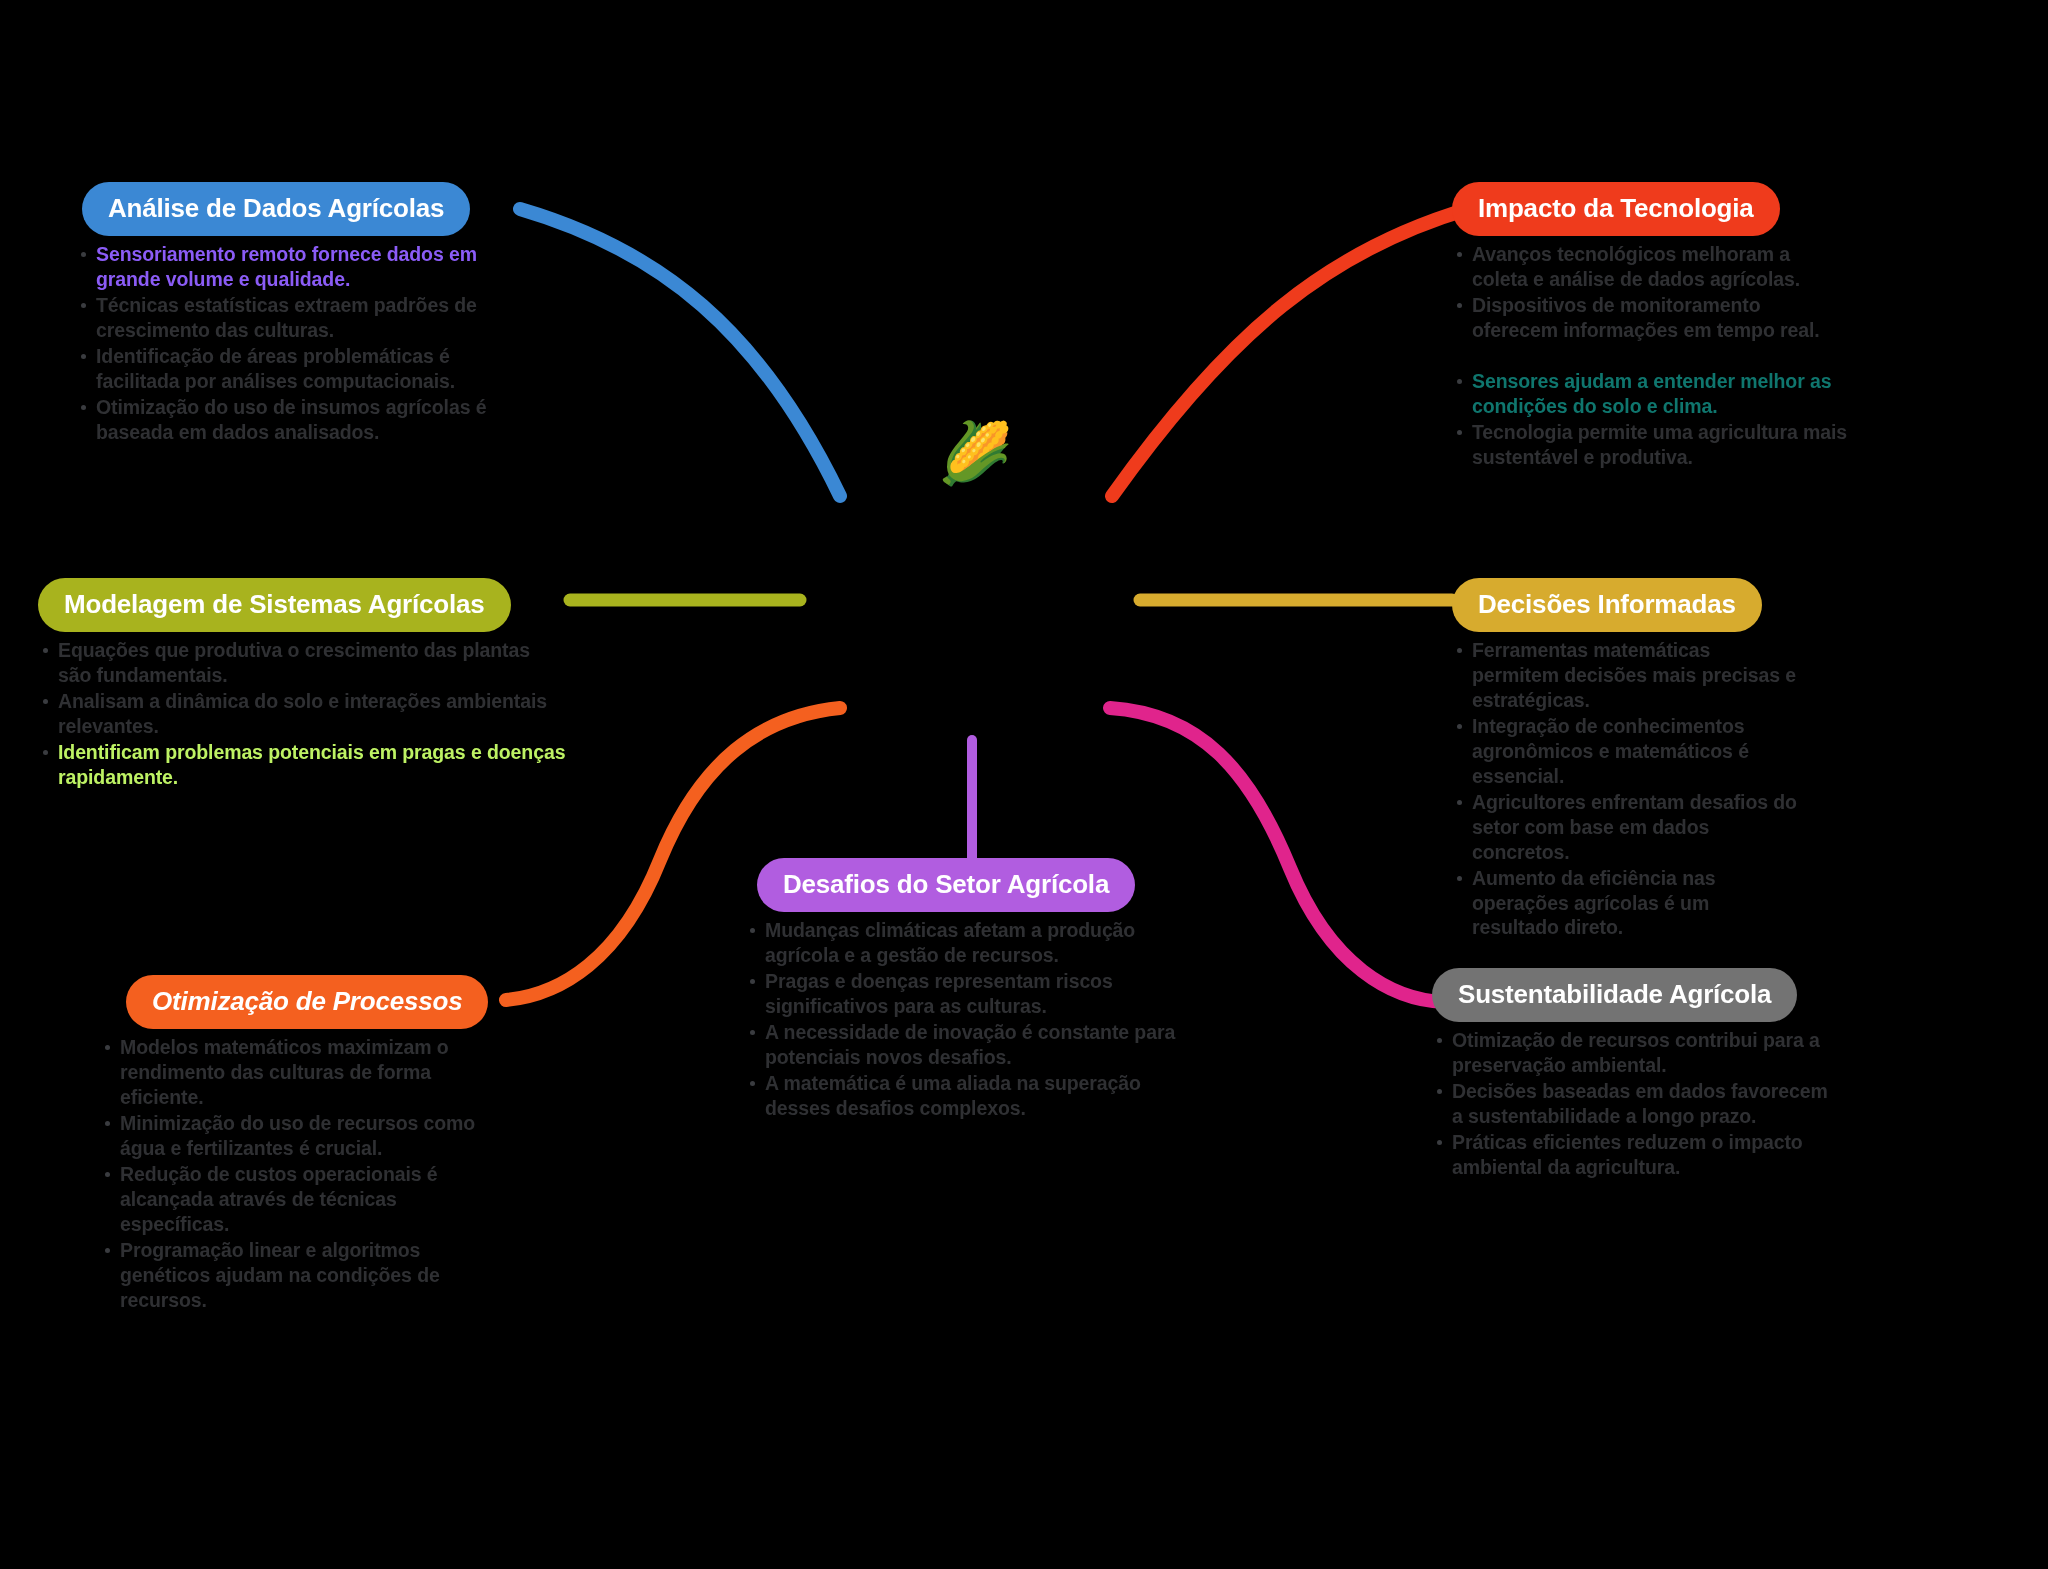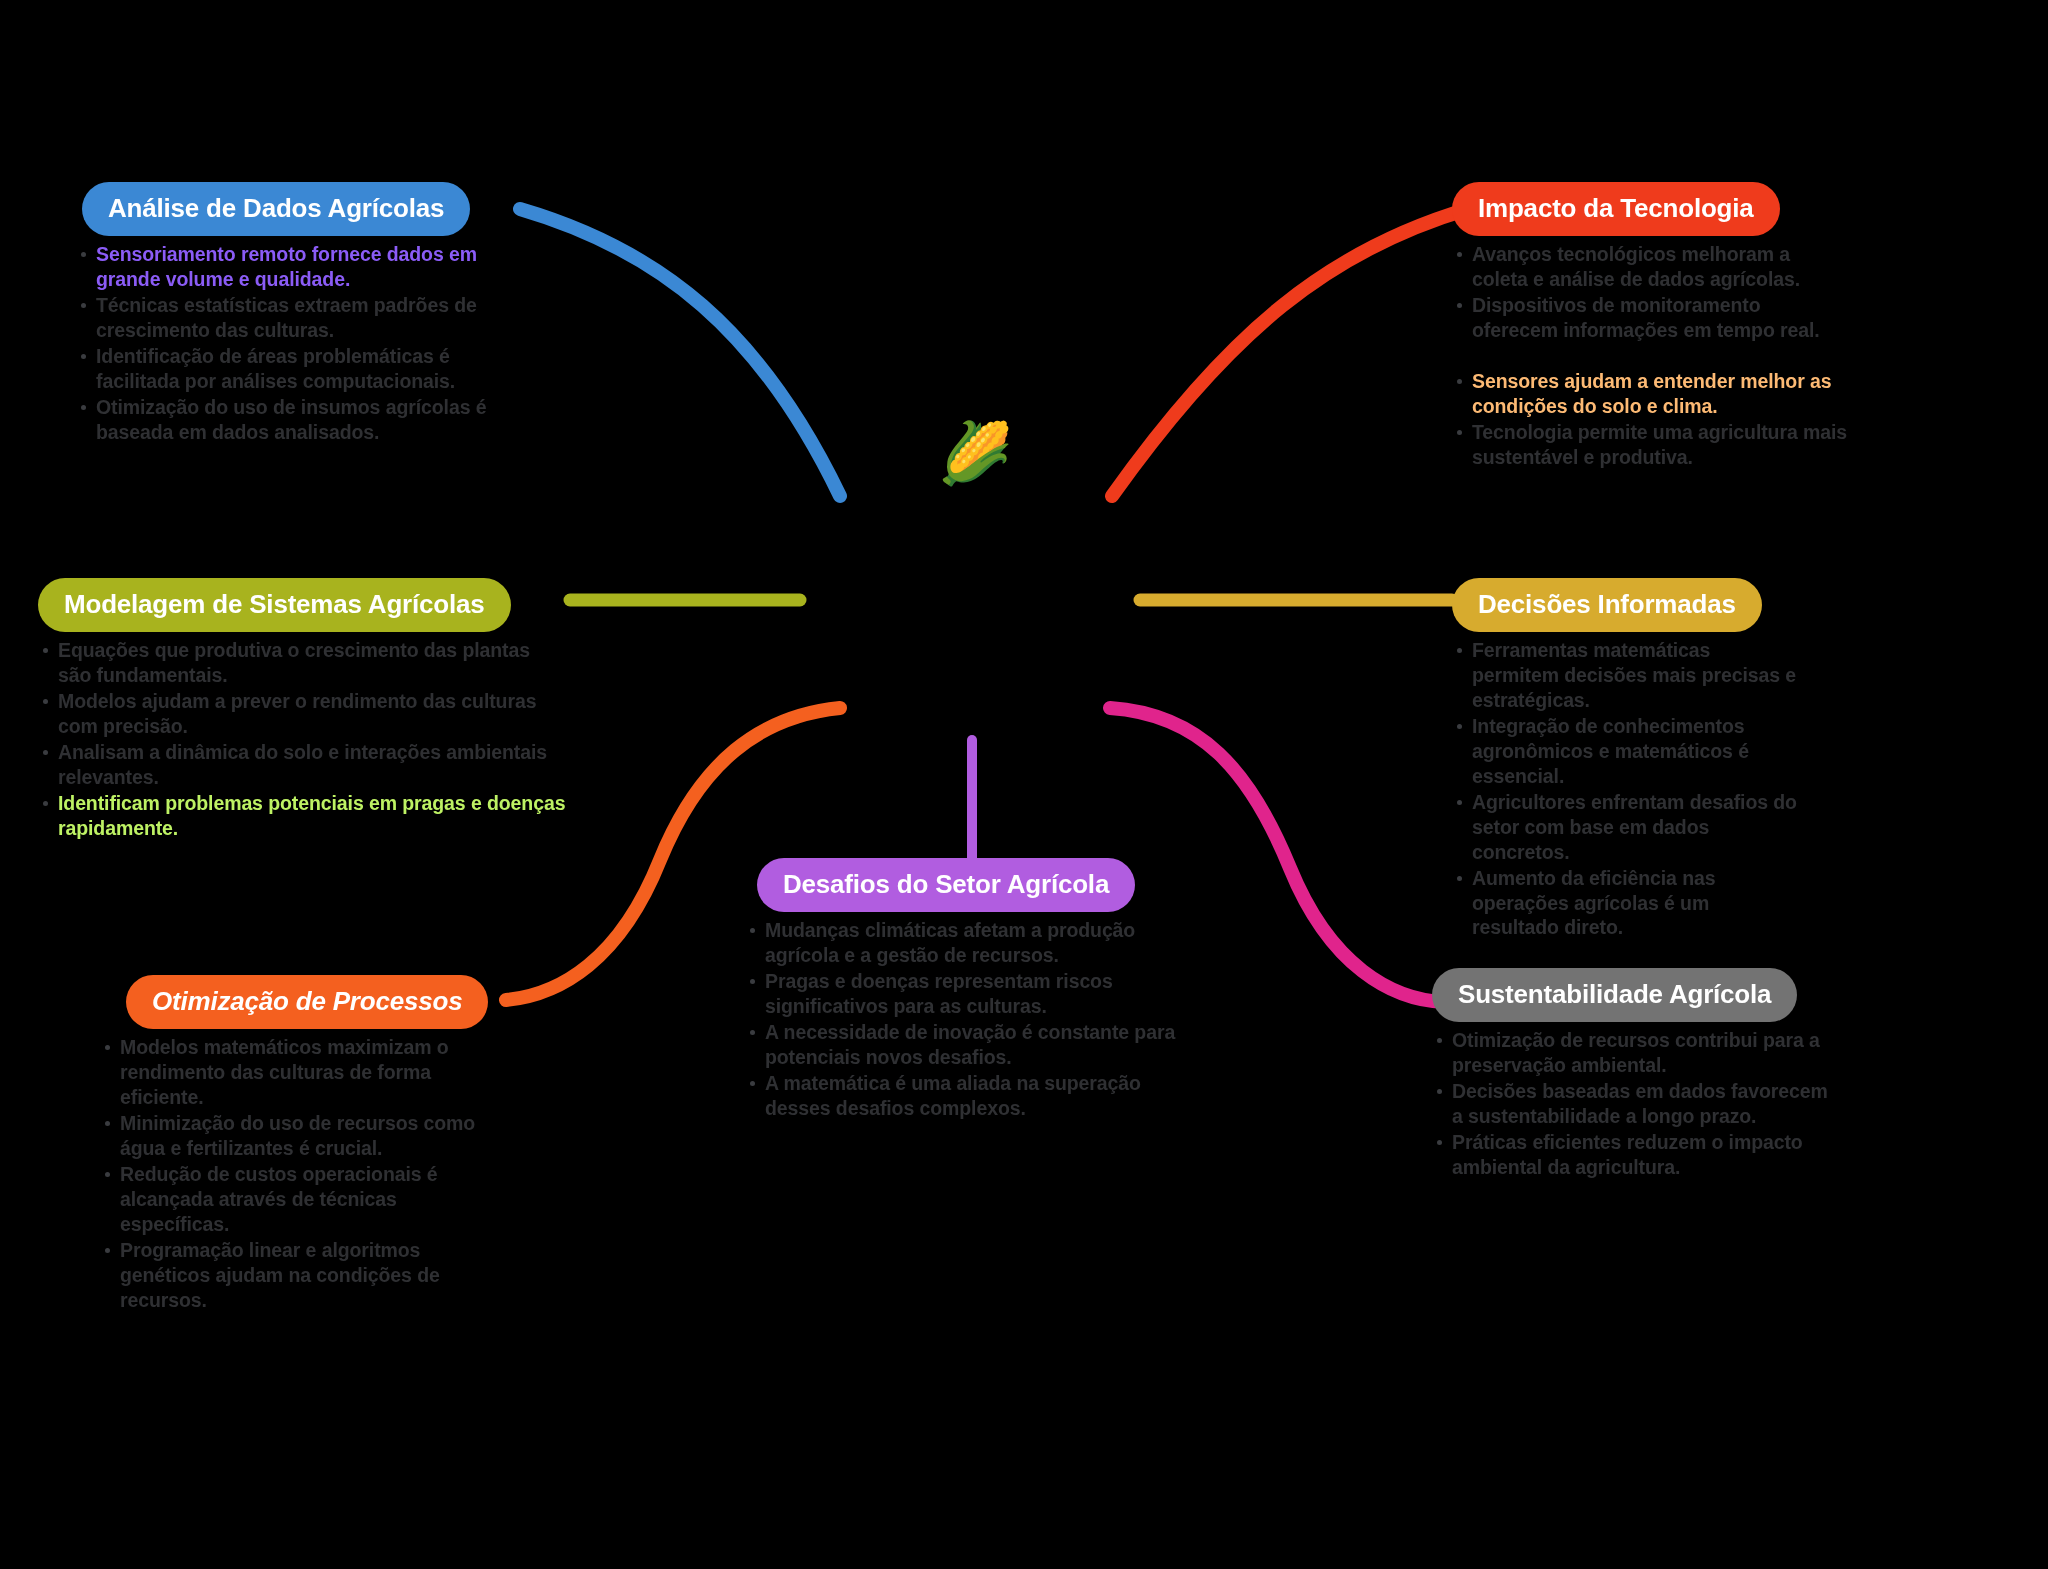--- a/index.html
+++ b/index.html
@@ -124,30 +124,29 @@
       <li style="color: rgb(47, 48, 51);">Identificação de áreas problemáticas é facilitada por análises computacionais.</li>
       <li style="color: rgb(47, 48, 51);">Otimização do uso de insumos agrícolas é baseada em dados analisados.</li>
     </ul>
   </div>
 
   <div class="node" id="node-impacto">
     <div class="node-pill" style="background: rgb(239, 59, 28);">Impacto da Tecnologia</div>
     <ul class="node-list">
       <li style="color: rgb(47, 48, 51);">Avanços tecnológicos melhoram a coleta e análise de dados agrícolas.</li>
       <li style="color: rgb(47, 48, 51);">Dispositivos de monitoramento oferecem informações em tempo real.</li>
-      <li style="color: #fdba74; margin-top: 26px;">Sensores ajudam a entender melhor as condições do solo e clima.</li>
+      <li style="color: #0f766e; margin-top: 26px;">Sensores ajudam a entender melhor as condições do solo e clima.</li>
       <li style="color: rgb(47, 48, 51);">Tecnologia permite uma agricultura mais sustentável e produtiva.</li>
     </ul>
   </div>
 
   <div class="node" id="node-modelagem">
     <div class="node-pill" style="background: rgb(168, 179, 30);">Modelagem de Sistemas Agrícolas</div>
     <ul class="node-list">
       <li style="color: rgb(47, 48, 51);">Equações que produtiva o crescimento das plantas são fundamentais.</li>
-      <li style="color: rgb(47, 48, 51);">Modelos ajudam a prever o rendimento das culturas com precisão.</li>
       <li style="color: rgb(47, 48, 51);">Analisam a dinâmica do solo e interações ambientais relevantes.</li>
       <li style="color: #bef264;">Identificam problemas potenciais em pragas e doenças rapidamente.</li>
     </ul>
   </div>
 
   <div class="node" id="node-decisoes">
     <div class="node-pill" style="background: rgb(215, 171, 46);">Decisões Informadas</div>
     <ul class="node-list">
       <li style="color: rgb(47, 48, 51);">Ferramentas matemáticas permitem decisões mais precisas e estratégicas.</li>
       <li style="color: rgb(47, 48, 51);">Integração de conhecimentos agronômicos e matemáticos é essencial.</li>

